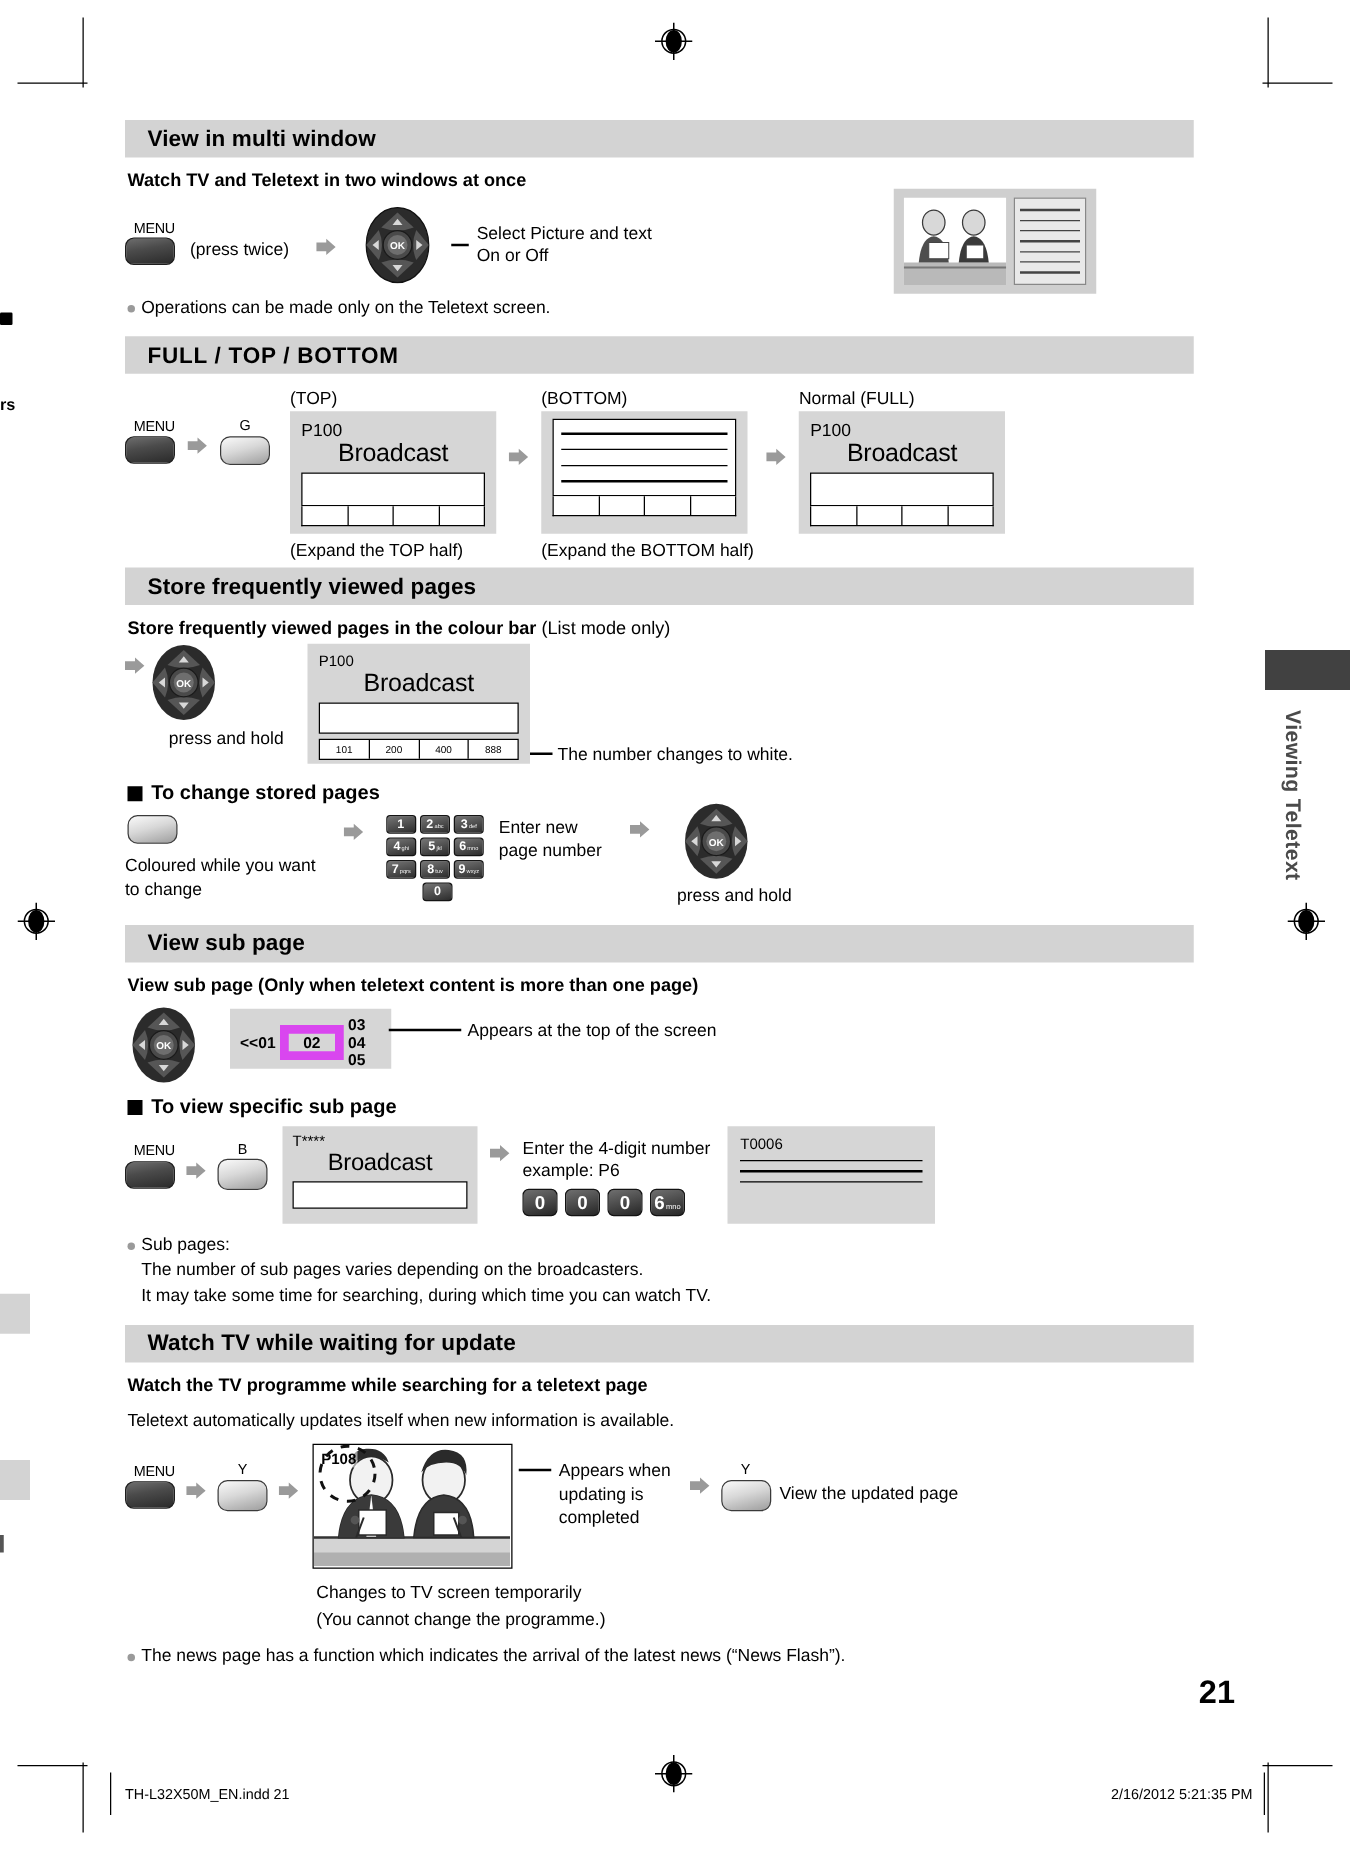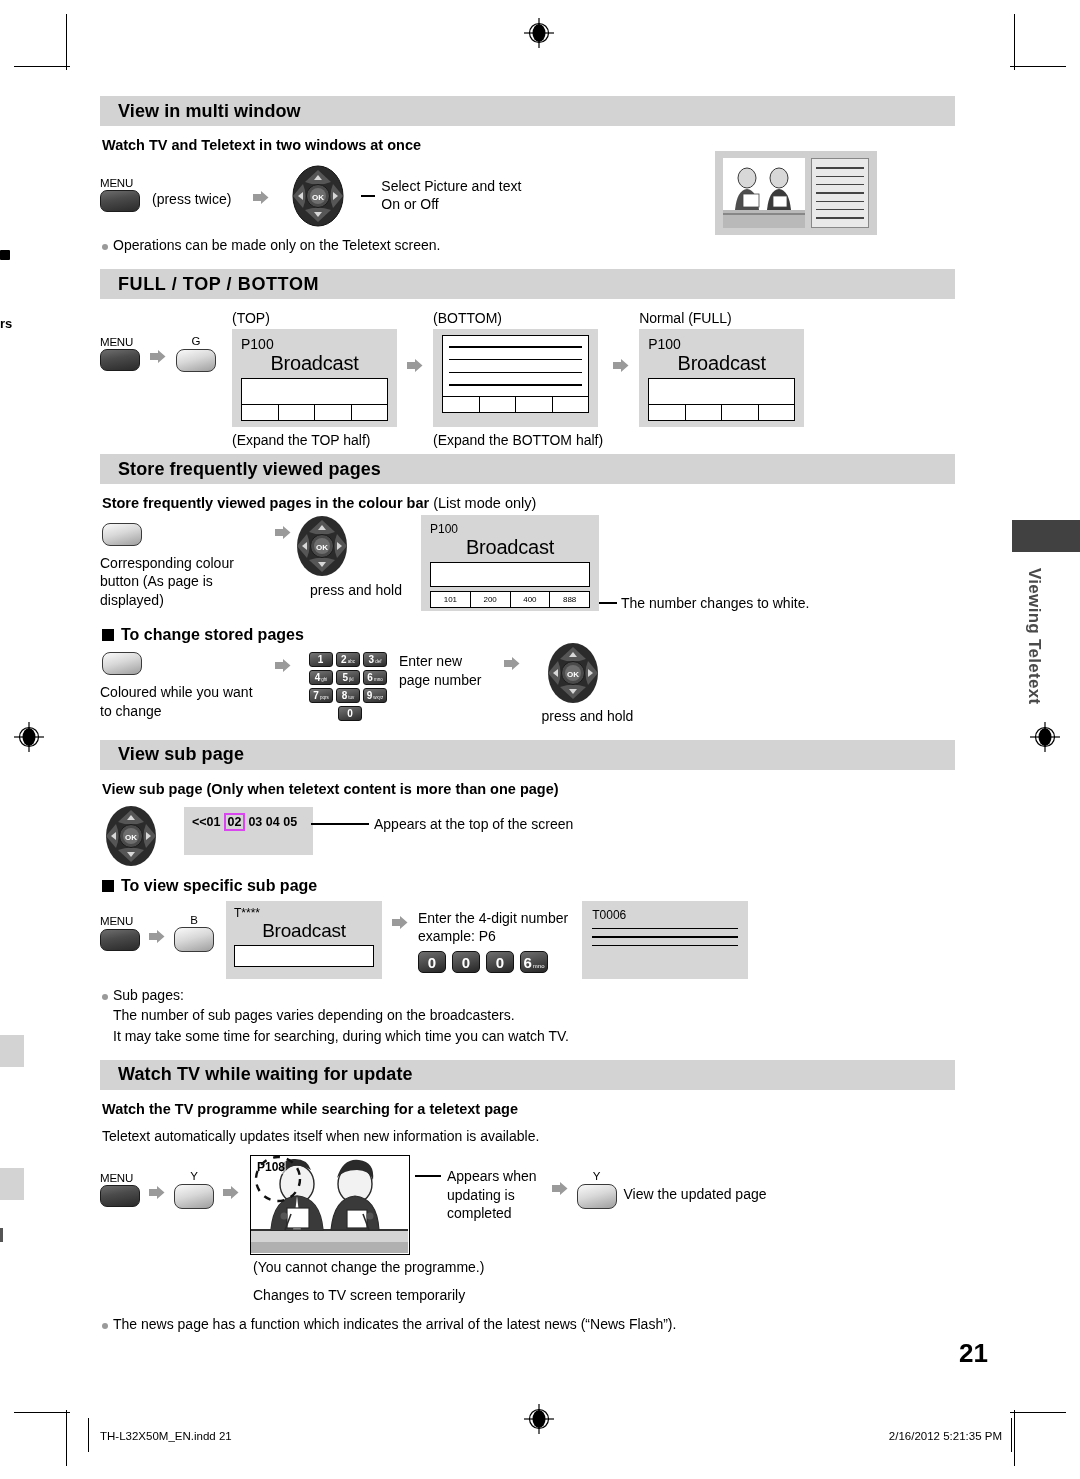--- a/index.html
+++ b/index.html
@@ -61,21 +61,21 @@
   .bullet-line {
     display:flex; gap:5px; font-size:14px; margin:6px 0 0 2px;
     align-items:flex-start;
   }
   .bullet-line .bdot {
     width:6px; height:6px; border-radius:50%;
     background:#9a9a9a; margin-top:7px; flex:none;
   }
 
   
-  .btn-menu { display:inline-block; text-align:left; }
+  .btn-menu { display:inline-block; text-align:right; }
   .btn-menu .lbl {
     font-size:11.5px; line-height:1; margin-bottom:1px; letter-spacing:-0.2px;
   }
   .key-dark {
     width:40px; height:22px; border-radius:7px;
     background:linear-gradient(170deg,#6d6d6d 0%,#4b4b4b 40%,#2a2a2a 100%);
     border:1px solid #1d1d1d;
   }
   .btn-col { display:inline-block; text-align:center; }
   .btn-col .lbl {
@@ -431,24 +431,20 @@
   <div style="margin-top:6px;">
     <div class="sec-bar">
       <span class="t">Store frequently viewed pages</span>
     </div>
     <div class="sub-head">
       <span>Store frequently viewed pages</span><span> in the colour bar </span><span class="reg-weight">(List mode only)</span>
     </div>
 
     <div style="display:flex;align-items:flex-start;">
 
-      <div style="width:175px;">
-        <div class="key-light" style="margin:2px 0 8px 2px;"></div>
-        <div class="body-t" style="width:160px;">Corresponding colour button (As page is displayed)</div>
-      </div>
 
       <div style="margin-top:4px;">
         <span class="arw">
           <svg width="16" height="16" viewBox="0 0 16 16">
               <path d="M0 4 H8 V1 L15.5 7.5 L8 14 V11 H0 Z" fill="#9a9a9a"></path>
             </svg>
         </span>
       </div>
 
       <div style="text-align:center;width:130px;margin-top:-6px;">
@@ -618,21 +614,21 @@
           <path d="M31 10 l4 5 h-8 z" fill="#d8d8d8"></path>
           <path d="M31 52 l4 -5 h-8 z" fill="#d8d8d8"></path>
           <path d="M11 31 l5 -4 v8 z" fill="#d8d8d8"></path>
           <path d="M51 31 l-5 -4 v8 z" fill="#d8d8d8"></path>
         </svg>
       </span>
 
       <div class="scr" style="width:129px;height:48px;margin-left:22px;padding:6px 8px;">
         <div style="display:flex;align-items:center;gap:3px;font-size:12.5px;font-weight:bold;">
           <span>&lt;&lt;01</span>
-          <span style="border:2px solid #d946ef;padding:0 2px;background:#d6d6d6;">02</span>
+          <span style="border:7px solid #d946ef;padding:0 12px;background:#d6d6d6;">02</span>
           <span>03 04 05</span>
         </div>
       </div>
 
       <div style="display:flex;align-items:center;margin-top:8px;">
         <span class="leader" style="width:58px;margin-left:-2px;"></span>
         <span class="body-t" style="margin-left:5px;">Appears at the top of the screen</span>
       </div>
     </div>
 
@@ -787,22 +783,22 @@
 
       <div style="display:flex;align-items:center;gap:7px;margin-top:16px;">
         <div class="btn-col">
           <div class="lbl">Y</div>
           <div class="key-light tall"></div>
         </div>
         <span class="body-t" style="margin-top:8px;">View the updated page</span>
       </div>
     </div>
 
+    <div class="body-t" style="margin:9px 0 0 153px;">Changes to TV screen temporarily</div>
     <div class="body-t" style="margin:3px 0 0 153px;">(You cannot change the programme.)</div>
-    <div class="body-t" style="margin:9px 0 0 153px;">Changes to TV screen temporarily</div>
 
     <div class="bullet-line" style="margin-top:12px;">
       <span class="bdot"></span>
       <span>The news page has a function which indicates the arrival of the latest news (“News Flash”).</span>
     </div>
   </div>
 
 </div>
 
 <div class="pageno">21</div>

